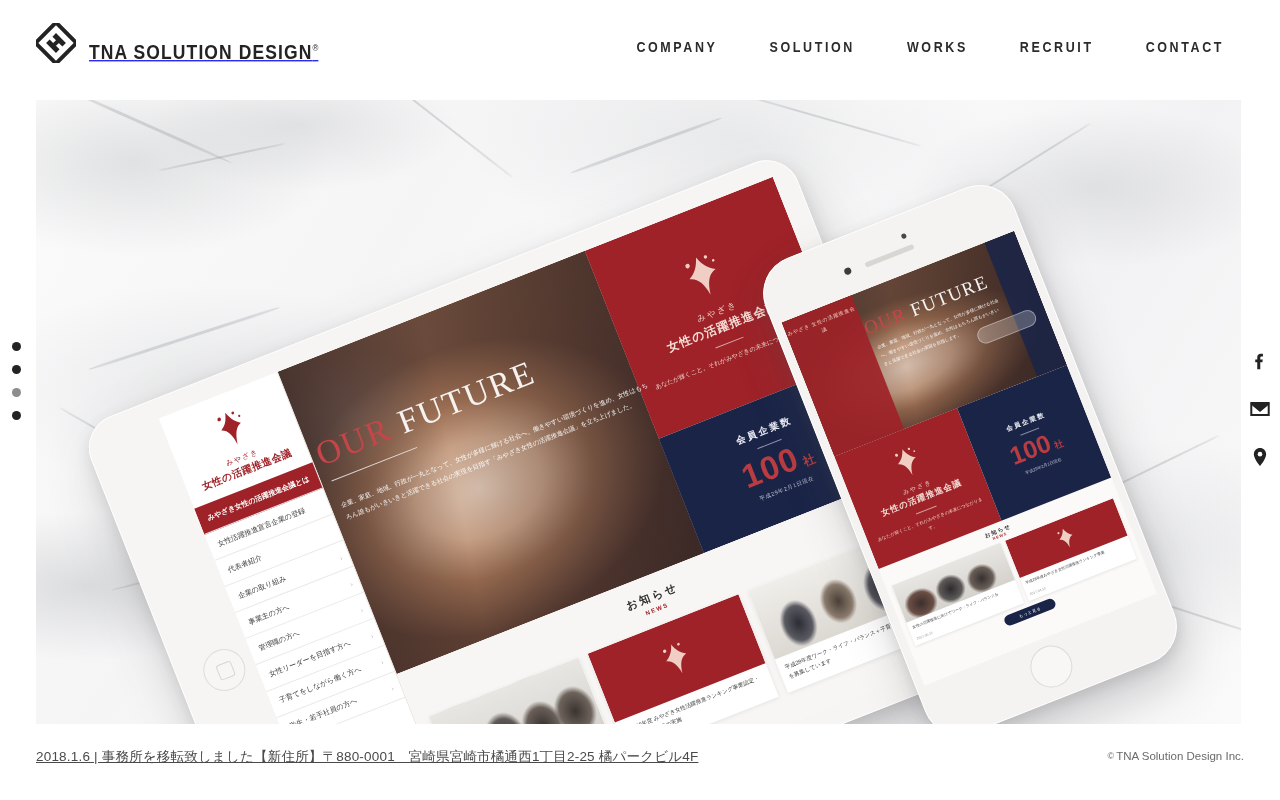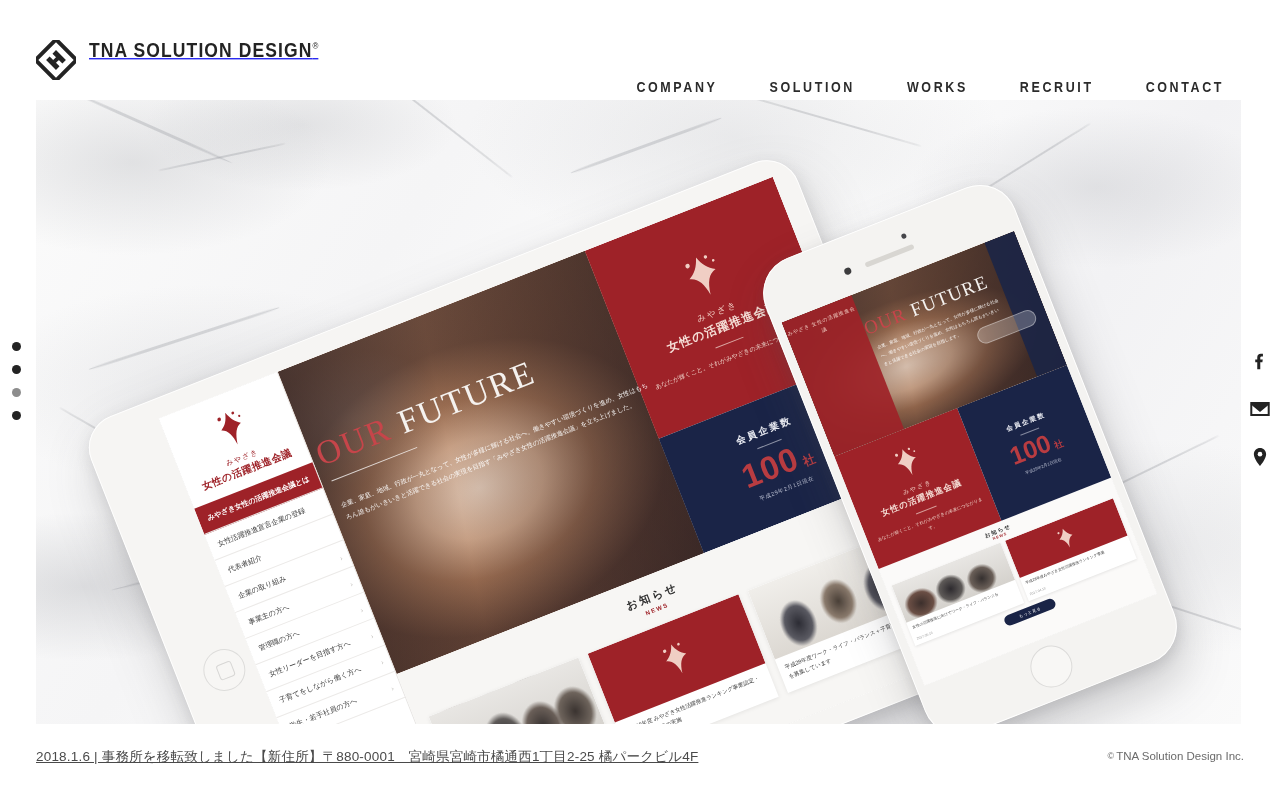--- a/index.html
+++ b/index.html
@@ -11,35 +11,35 @@
     color:#222;
     -webkit-font-smoothing:antialiased;
   }
 
   
   #site-header {
     position:absolute; top:0; left:0; width:1280px; height:96px;
     background:#fff; display:flex; align-items:center;
   }
   .brand {
-    position:absolute; left:36px; top:40px;
-    display:flex; align-items:flex-start; gap:13px;
+    position:absolute; left:36px; top:23px;
+    display:flex; align-items:flex-end; gap:13px;
   }
   .brand-mark { width:40px; height:40px; flex:0 0 40px; }
   .brand-text {
     font-size:17.5px; font-weight:bold; letter-spacing:1.1px;
     color:#232323; white-space:nowrap;
     font-family:"Liberation Sans", sans-serif;
     transform:scaleY(1.18); transform-origin:left center;
   }
   .brand-reg { font-size:8px; vertical-align:super; letter-spacing:0; font-weight:normal;}
 
   #main-nav {
     position:absolute; right:30px; top:40px;
-    display:flex; align-items:center; gap:0;margin-top:40px;
+    display:flex; align-items:center; gap:0;
   }
   .nav-link {
     font-size:12.5px; font-weight:bold; letter-spacing:2.6px;
     color:#2b2b2b; text-decoration:none; padding:0 26px;
     white-space:nowrap; transform:scaleY(1.15); display:inline-block;
     cursor:pointer;
   }
   .nav-link:last-child { padding-right:26px; }
 
   

